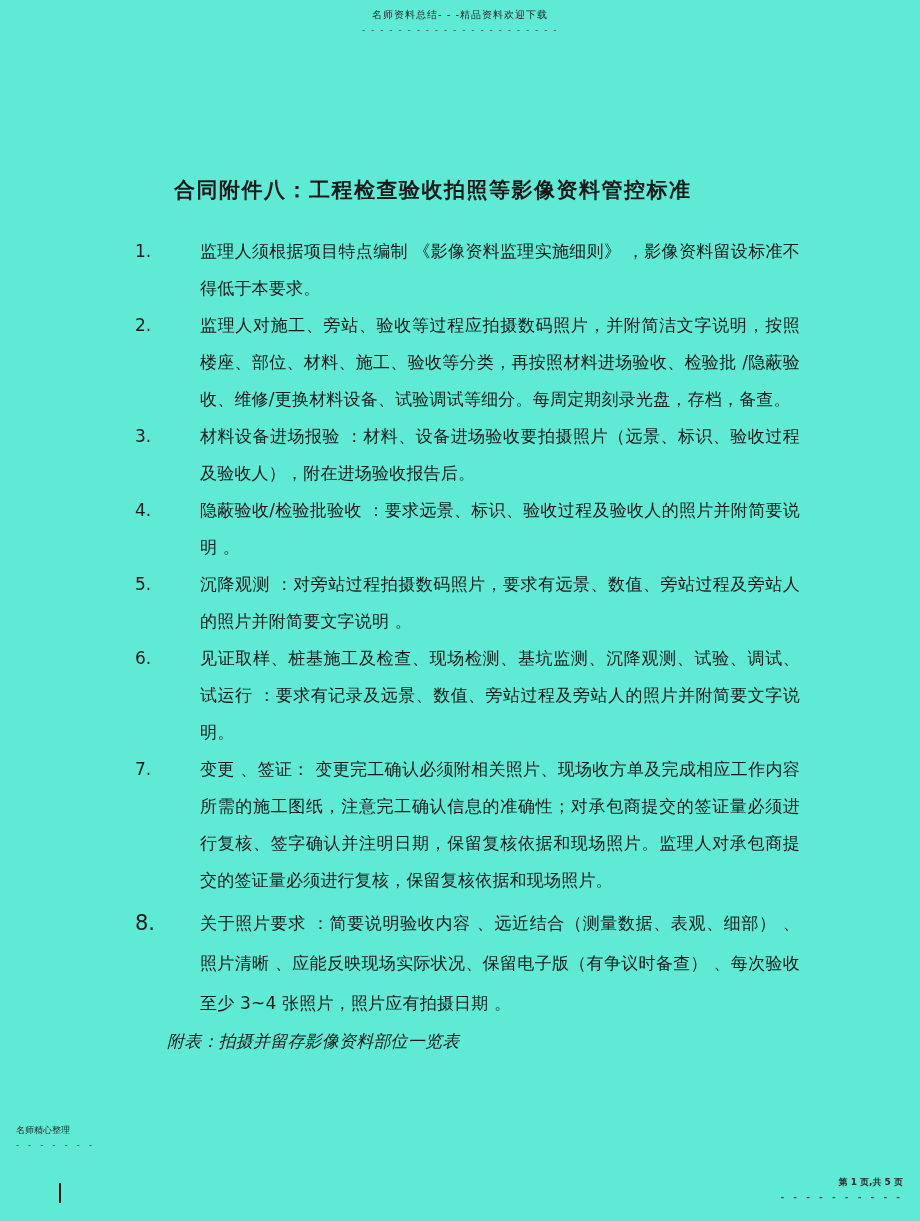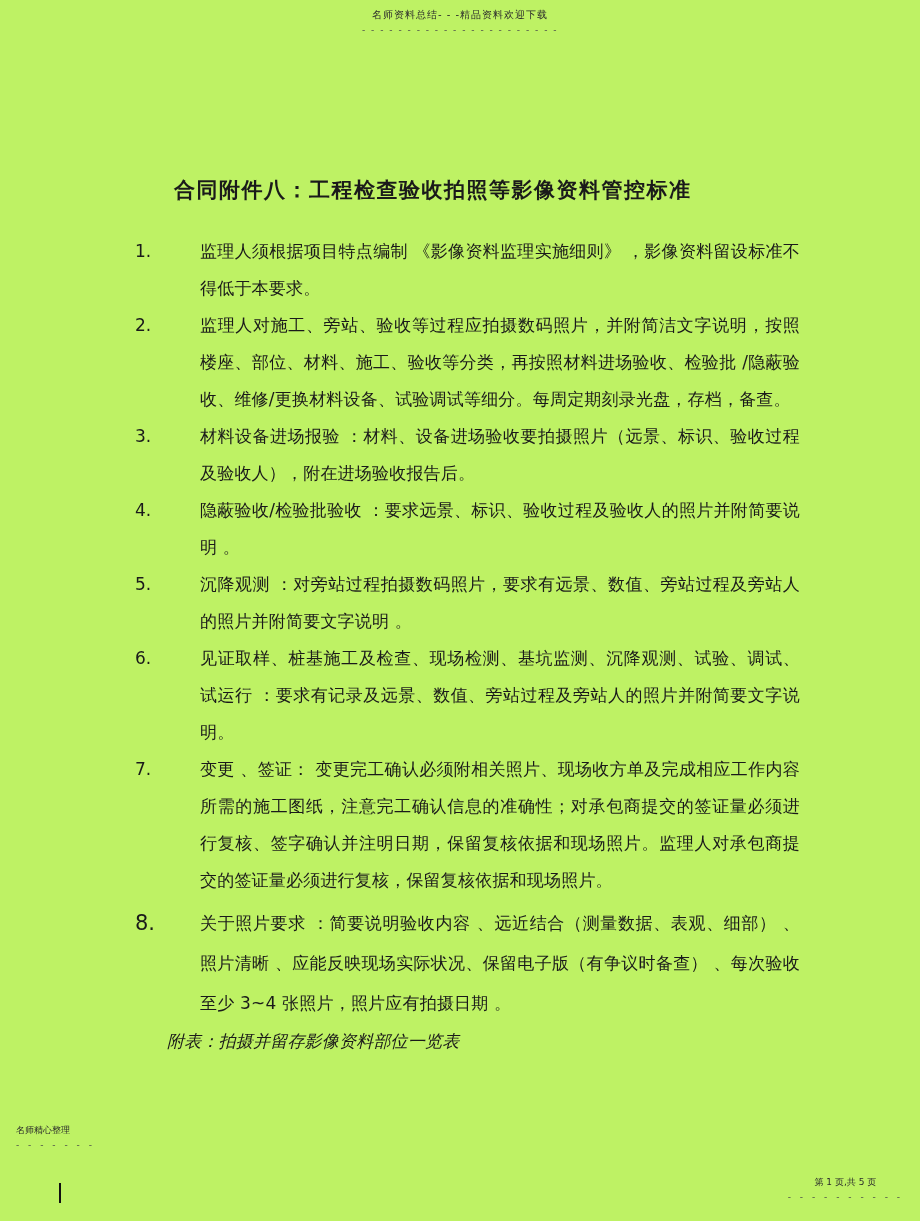--- a/index.html
+++ b/index.html
@@ -5,21 +5,21 @@
   * { margin: 0; padding: 0; box-sizing: border-box; }
   html, body {
     width: 920px; height: 1221px;
     background: #ffffff;
     font-family: "DejaVu Sans", sans-serif;
     color: #1a1a1a;
   }
   .page {
     position: relative;
     width: 920px; height: 1221px;
-    background: #bef264;
+    background: #5eead4;
     overflow: hidden;
   }
   
   .doc-header {
     position: absolute;
     top: 8px; left: 0; width: 100%;
     text-align: center;
     color: #2b2b2b;
   }
   .doc-header-text {
@@ -85,21 +85,22 @@
     position: absolute;
     left: 16px; top: 1124px;
     font-size: 9px;
     color: #2b2b2b;
   }
   .footer-right {
     position: absolute;
     right: 17px; top: 1176px;
     font-size: 9px;
     color: #2b2b2b;
-    text-align: center;
+    text-align: right;
+    font-weight: bold;
   }
   .footer-dots {
     margin-top: 3px;
     font-size: 9px;
     letter-spacing: 3px;
     color: #4a4a4a;
   }
 </style>
 </head>
 <body>

